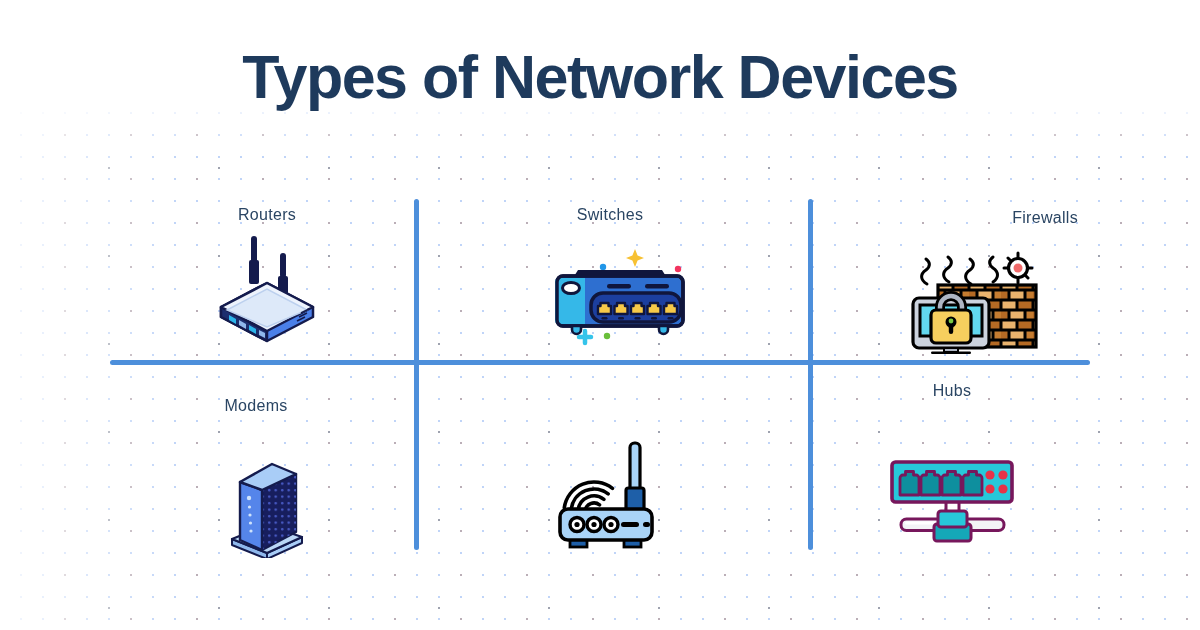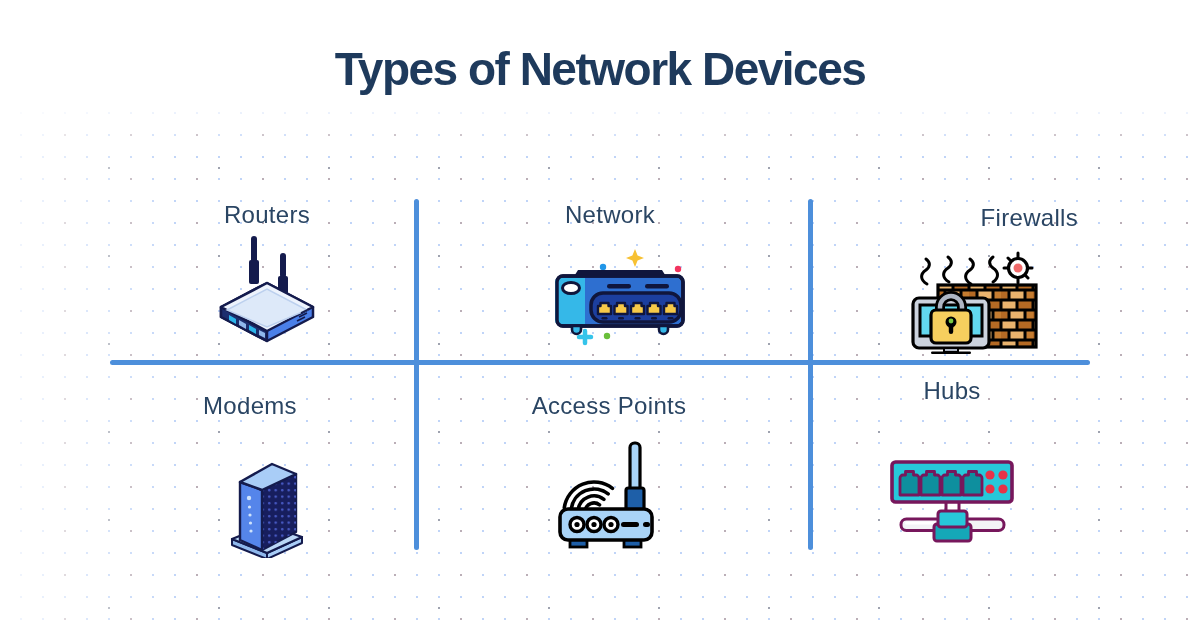--- a/index.html
+++ b/index.html
@@ -15,35 +15,35 @@
     background-position: 10px 14px, 32px 25px, 54px 36px;
   }
   .dots::after {
     content:""; position:absolute; inset:0;
     background:
       linear-gradient(180deg, #fff 0, #fff 96px, rgba(255,255,255,0) 150px),
       linear-gradient(90deg, rgba(255,255,255,0.85) 0, rgba(255,255,255,0) 180px);
   }
   .title {
     position:absolute; top:42px; left:0; width:100%;
-    text-align:center; font-size:46px; font-weight:700;
+    text-align:center; font-size:61px; font-weight:700;
     letter-spacing:-1.5px; color:#1e3a5c;
   }
   .divider { position:absolute; background:#4d8fdb; border-radius:3px; }
   .divider.h { left:110px; top:360px; width:980px; height:5px; }
   .divider.v1 { left:414px; top:199px; width:5px; height:351px; }
   .divider.v2 { left:808px; top:199px; width:5px; height:351px; }
   .cell-label {
     position:absolute; height:30px; line-height:30px; text-align:center;
-    font-size:24px; color:#2a4563; letter-spacing:0.3px;
+    font-size:16px; color:#2a4563; letter-spacing:0.3px;
   }
   .lbl-routers { left:167px; top:200px; width:200px; }
   .lbl-switches { left:510px; top:200px; width:200px; }
   .lbl-firewalls { left:878px; top:203px; width:200px;text-align:right; }
-  .lbl-modems { left:150px; top:391px; width:200px; }
+  .lbl-modems { left:156px; top:391px; width:200px; }
   .lbl-access { left:509px; top:391px; width:200px; }
   .lbl-hubs { left:852px; top:376px; width:200px; }
   .icon { position:absolute; display:block; }
   .ic-router { left:217px; top:233px; width:100px; height:118px; }
   .ic-switch { left:545px; top:245px; width:150px; height:110px; }
   .ic-firewall { left:905px; top:240px; width:135px; height:115px; }
   .ic-modem { left:228px; top:436px; width:78px; height:122px; }
   .ic-ap { left:550px; top:438px; width:110px; height:112px; }
   .ic-hub { left:888px; top:458px; width:128px; height:88px; }
   svg { display:block; width:100%; height:100%; }
@@ -54,24 +54,23 @@
 <div class="stage">
   <div class="dots"></div>
 
   <h1 class="title">Types of Network Devices</h1>
 
   <div class="divider h"></div>
   <div class="divider v1"></div>
   <div class="divider v2"></div>
 
   <div class="cell-label lbl-routers">Routers</div>
-  <div class="cell-label lbl-switches">Network</div>
+  <div class="cell-label lbl-switches">Switches</div>
   <div class="cell-label lbl-firewalls">Firewalls</div>
   <div class="cell-label lbl-modems">Modems</div>
-  <div class="cell-label lbl-access">Access Points</div>
   <div class="cell-label lbl-hubs">Hubs</div>
 
   <span class="icon ic-router">
     <svg viewBox="0 0 100 118">
       <rect x="34" y="3" width="6" height="27" rx="3" fill="#141b4d"></rect>
       <rect x="32" y="27" width="10" height="24" rx="2" fill="#141b4d"></rect>
       <rect x="63" y="20" width="6" height="25" rx="3" fill="#141b4d"></rect>
       <rect x="61" y="43" width="10" height="22" rx="2" fill="#141b4d"></rect>
       <path d="M4 74 L50 50 L96 74 L96 84 L50 108 L4 84 Z" fill="#4a7fe8" stroke="#141b4d" stroke-width="2.5" stroke-linejoin="round"></path>
       <path d="M4 74 L4 84 L50 108 L50 98 Z" fill="#1c2e6e" stroke="#141b4d" stroke-width="2.5" stroke-linejoin="round"></path>

